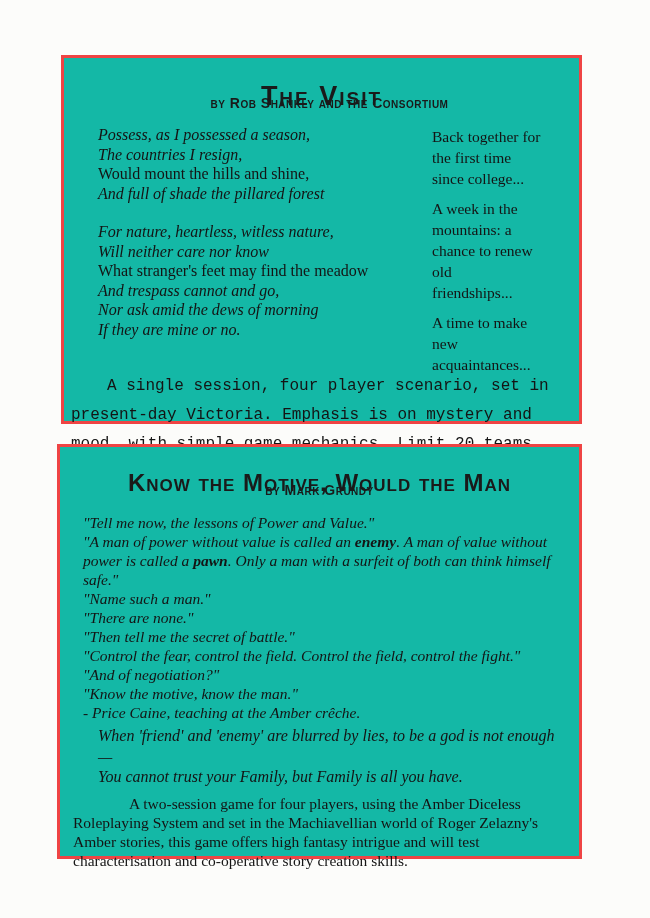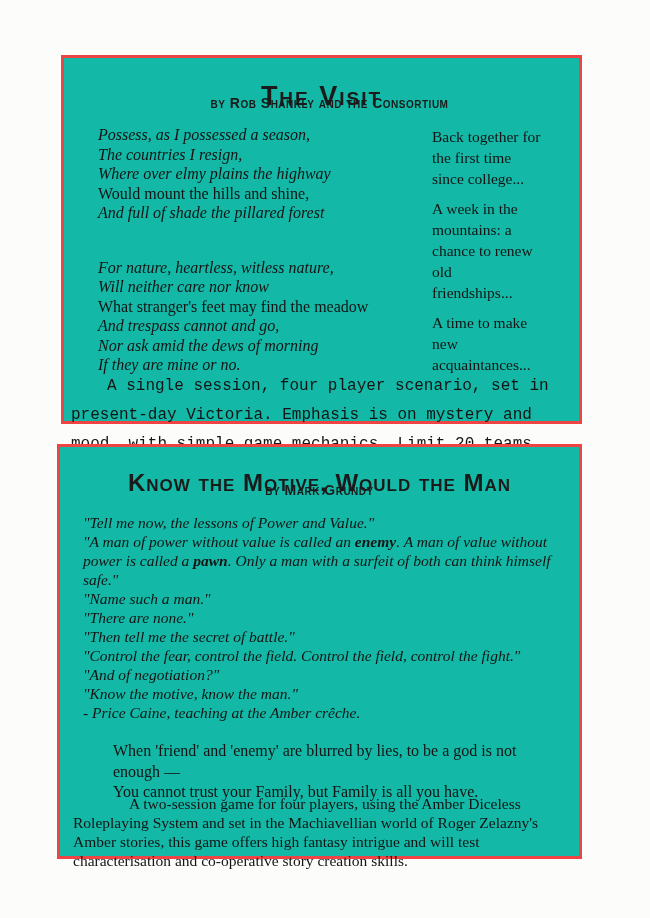--- a/index.html
+++ b/index.html
@@ -24,59 +24,58 @@
     position:absolute;left:0;width:100%;text-align:center;
     font-family:"Liberation Sans",sans-serif;
     font-variant:small-caps;font-weight:bold;color:#1a1a1a;
     font-size:14px;letter-spacing:0.5px;
   }
   #box1 .panel-byline{top:37px;padding-left:8px;}
   #box2 .panel-byline{top:35px;}
 
   
   .poem{position:absolute;left:34px;top:67px;font-size:16px;line-height:19.5px;}
-  .stanza2{margin-top:35px;}
+  .stanza2{margin-top:19px;}
   .poem-line.it{font-style:italic;}
   .sidecol{position:absolute;left:368px;top:68px;width:142px;
     font-size:15.5px;line-height:21px;}
   .preline{white-space:pre-line;}
   .side-note{margin:0 0 0 0;}
   .side-note + .side-note{margin-top:9px;}
   .side-note:last-child{}
   .summary{
     position:absolute;left:7px;right:6px;top:314px;margin:0;
     font-size:16px;line-height:29px;text-indent:36px;font-family:Liberation Mono, monospace;
   }
 
   
   .dialogue{position:absolute;left:23px;top:66px;width:492px;
     font-style:italic;font-size:15.5px;line-height:19px;}
   .dialogue strong{font-weight:bold;text-align:right;}
   .attribution{}
   .note-para{
-    position:absolute;left:38px;right:14px;top:279px;margin:15px;
-    font-size:16px;line-height:20.5px;
+    position:absolute;left:38px;right:14px;top:279px;margin:0;
+    font-size:16px;line-height:20.5px;font-style:italic;
   }
   .description{
     position:absolute;left:5px;right:5px;top:339px;margin:8px;
     font-size:15.5px;line-height:19px;text-indent:56px;
   }
 </style>
 </head>
 <body>
 
 <section class="box" id="box1">
   <h1 class="panel-title">The Visit</h1>
   <div class="panel-byline">by Rob Shankly and the Consortium</div>
 
   <div class="poem">
     <div class="stanza1">
       <div class="poem-line it">Possess, as I possessed a season,</div>
       <div class="poem-line it">The countries I resign,</div>
-      <div class="poem-line it">Where over elmy plains the highway</div>
       <div class="poem-line">Would mount the hills and shine,</div>
       <div class="poem-line it">And full of shade the pillared forest</div>
     </div>
     <div class="stanza2">
       <div class="poem-line it">For nature, heartless, witless nature,</div>
       <div class="poem-line it">Will neither care nor know</div>
       <div class="poem-line">What stranger's feet may find the meadow</div>
       <div class="poem-line it">And trespass cannot and go,</div>
       <div class="poem-line it">Nor ask amid the dews of morning</div>
       <div class="poem-line it">If they are mine or no.</div>

